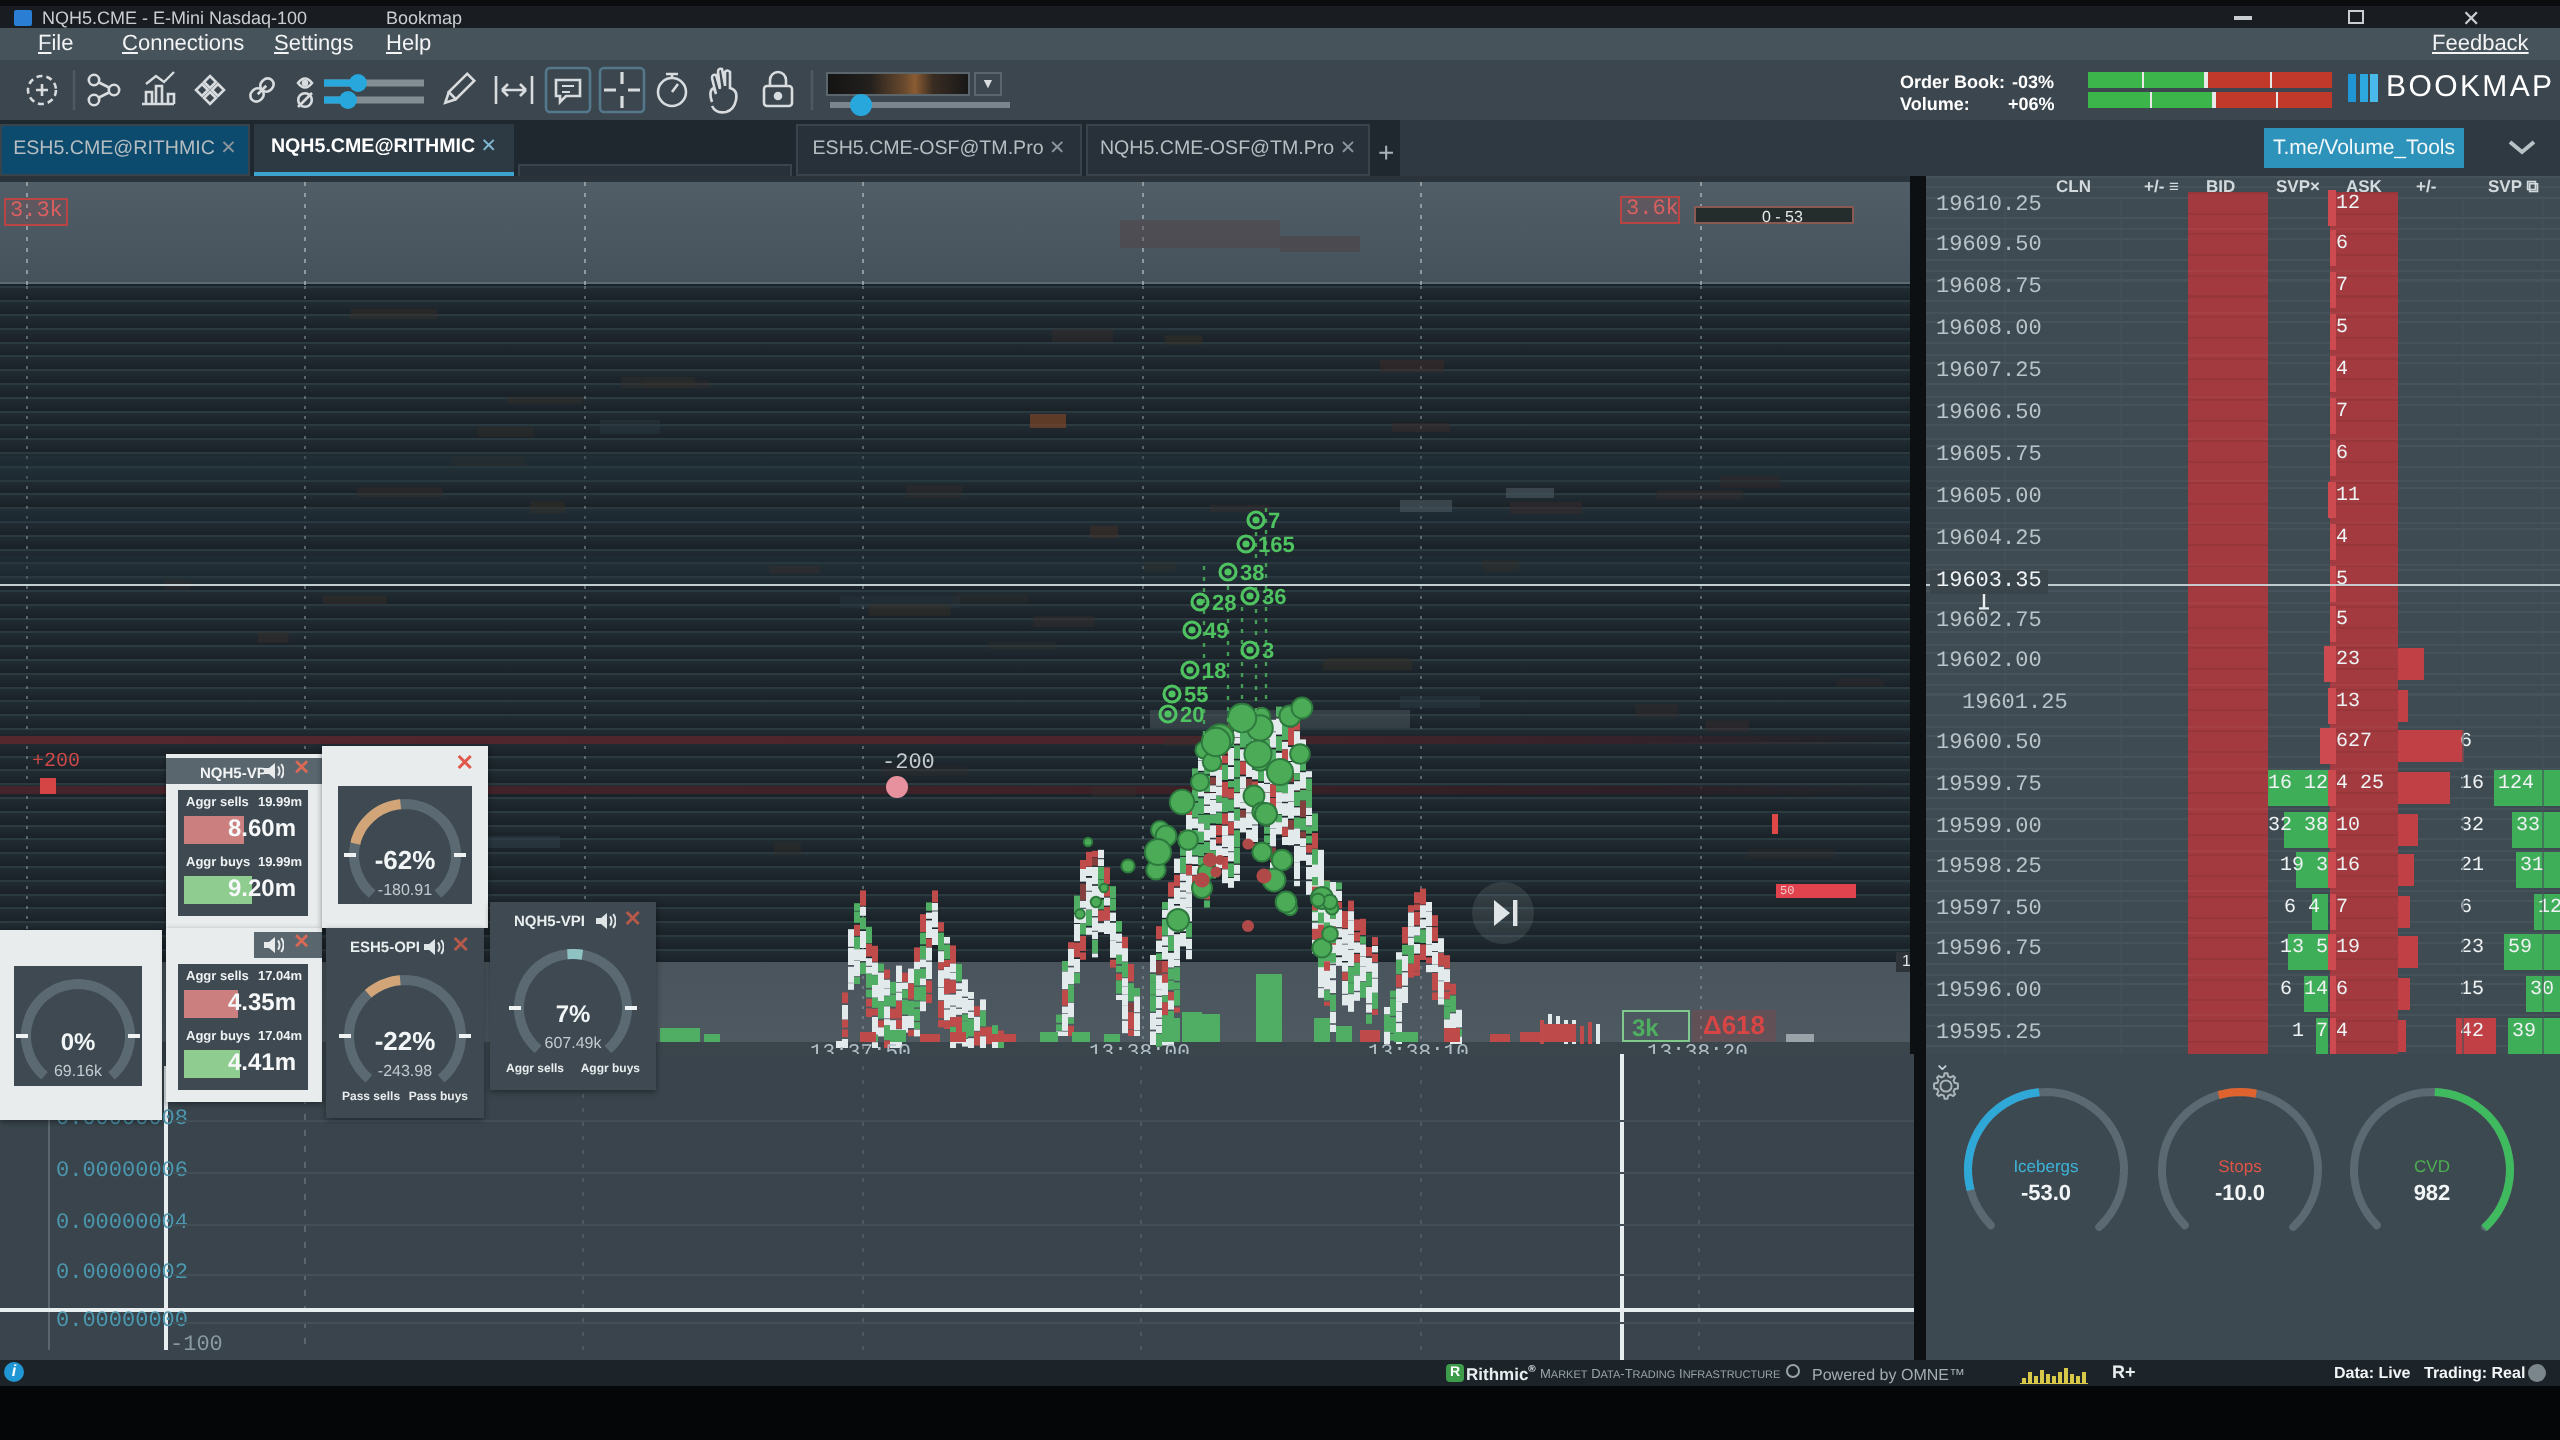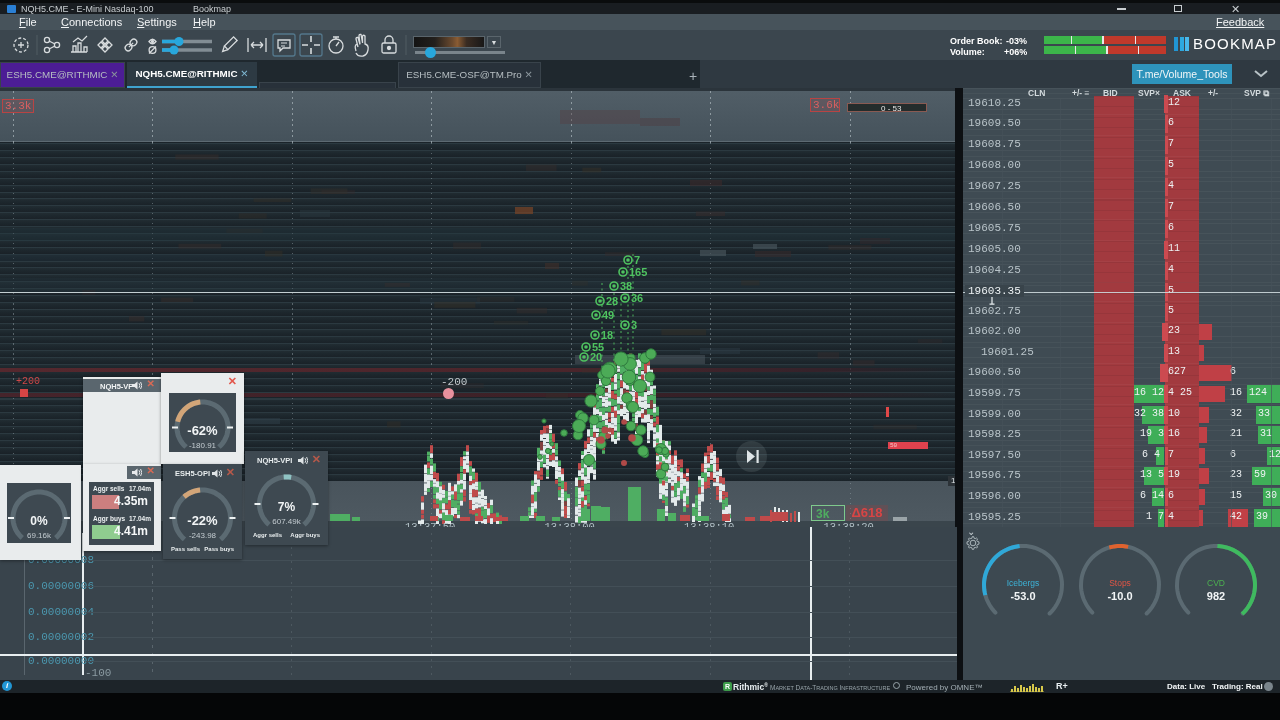--- a/index.html
+++ b/index.html
@@ -87,24 +87,25 @@
 <div class="abs" style="left:1044px;top:16px;width:122px;height:8px;background:linear-gradient(90deg,#3cb54a 0 51%,#c0392b 51% 100%);"></div>
 <div class="abs" style="left:1075px;top:16px;width:1px;height:8px;background:#e8e8e8;"></div>
 <div class="abs" style="left:1106px;top:16px;width:2px;height:8px;background:#e8e8e8;"></div>
 <div class="abs" style="left:1138px;top:16px;width:1px;height:8px;background:#e8e8e8;"></div>
 <div class="abs" style="left:1174px;top:7px;width:4px;height:14px;background:#2196d4;"></div>
 <div class="abs" style="left:1179.5px;top:7px;width:4px;height:14px;background:#2ea9e0;"></div>
 <div class="abs" style="left:1185px;top:7px;width:4px;height:14px;background:#49b9ec;"></div>
 <div class="abs" style="left:1193px;top:5px;color:#fff;font-size:15px;letter-spacing:1.2px;">BOOKMAP</div>
 </div>
 <div class="abs" style="left:0;top:60px;width:1280px;height:28px;background:#1f282e;">
-    <div class="abs" style="left:0px;top:2px;width:125px;height:26px;background:#4c1d95;border:1px solid #39434b;color:#b6bec2;font-size:9.8px;text-align:center;line-height:24px;">ESH5.CME@RITHMIC <span style="color:#8a959c;">✕</span></div>
+    <div class="abs" style="left:0px;top:2px;width:125px;height:26px;background:#0c4a6e;border:1px solid #39434b;color:#b6bec2;font-size:9.8px;text-align:center;line-height:24px;">ESH5.CME@RITHMIC <span style="color:#8a959c;">✕</span></div>
     <div class="abs" style="left:127px;top:2px;width:130px;height:26px;background:#2d3a43;border-bottom:2.5px solid #3fa3cf;color:#fff;font-size:9.8px;font-weight:bold;text-align:center;line-height:24px;">NQH5.CME@RITHMIC <span style="color:#7fb9d4;font-weight:normal;">✕</span></div>
     <div class="abs" style="left:259px;top:2px;width:137px;height:26px;background:#28313a;border:1px solid #39434b;color:#b6bec2;font-size:9.8px;text-align:center;line-height:24px;margin-top:20px;">GCJ5.COMEX@RITHMIC <span style="color:#8a959c;">✕</span></div>
     <div class="abs" style="left:398px;top:2px;width:143px;height:26px;background:#28313a;border:1px solid #39434b;color:#b6bec2;font-size:9.8px;text-align:center;line-height:24px;">ESH5.CME-OSF@TM.Pro <span style="color:#8a959c;">✕</span></div>
+    <div class="abs" style="left:543px;top:2px;width:142px;height:26px;background:#28313a;border:1px solid #39434b;color:#b6bec2;font-size:9.8px;text-align:center;line-height:24px;">NQH5.CME-OSF@TM.Pro <span style="color:#8a959c;">✕</span></div>
     <div class="abs" style="left:700px;top:0;width:580px;height:28px;background:#2f3941;"></div>
     <div class="abs" style="left:689px;top:8px;color:#aab3b9;font-size:14px;">+</div>
     <div class="abs" style="left:1132px;top:4px;width:100px;height:20px;background:#2e93bb;color:#f2f7f8;font-size:10.5px;text-align:center;line-height:20px;">T.me/Volume_Tools</div>
 <svg class="abs" style="left:1253px;top:9px;" width="16" height="10">
       <path d="M2 2l6 5 6-5" stroke="#b8c2c6" stroke-width="2" fill="none"></path>
     </svg>
 </div>
 <div class="abs" style="left:0;top:88px;width:957px;height:439px;overflow:hidden;background:
 repeating-linear-gradient(180deg,#2b3940 0px,#2b3940 1px,#212c32 1px,#1d272d 3.5px,#1a2228 6.9px);">
 <div class="abs" style="left:0;top:0;width:957px;height:3px;background:#2b343b;"></div>
@@ -1274,20 +1275,34 @@
       </svg></div>
   </div>
 <div class="abs" style="left:83px;top:377px;width:78px;height:87px;background:#e9eced;box-shadow:0 1px 3px rgba(0,0,0,.4);">
     <div class="abs" style="left:0px;top:2px;width:78px;height:13px;background:#5a666e;"></div>
     <div class="abs" style="left:17px;top:4.5px;color:#f2f4f5;font-size:7.5px;font-weight:bold;">NQH5-VP</div>
     <svg class="abs" style="right:19px;top:4px;" width="10" height="9" viewBox="0 0 10 9">
       <path d="M0 3h2.5L5.5 0.5v8L2.5 6H0z" fill="#e8eaec"></path>
       <path d="M7 2.2q1.6 2.3 0 4.6M8.6 1q2.4 3.5 0 7" stroke="#e8eaec" stroke-width="1" fill="none"></path>
     </svg>
     <div class="abs" style="right:6px;top:1px;color:#d86a55;font-size:10px;font-weight:bold;">✕</div>
+    <div class="abs" style="left:6px;top:18px;width:65px;height:63px;background:#3e4951;">
+      <div class="abs" style="left:4px;top:3px;width:58px;color:#eef2f3;font-size:6.5px;font-weight:bold;white-space:nowrap;display:flex;justify-content:space-between;">
+        <span>Aggr sells</span>
+        <span>19.99m</span>
+      </div>
+      <div class="abs" style="left:3px;top:13px;width:30px;height:14px;background:#cc7f7f;"></div>
+      <div class="abs" style="left:3px;top:12px;width:56px;color:#f6f8f9;font-size:12px;font-weight:bold;text-align:right;">8.60m</div>
+      <div class="abs" style="left:4px;top:33px;width:58px;color:#eef2f3;font-size:6.5px;font-weight:bold;white-space:nowrap;display:flex;justify-content:space-between;">
+        <span>Aggr buys</span>
+        <span>19.99m</span>
+      </div>
+      <div class="abs" style="left:3px;top:43px;width:34px;height:14px;background:#8fcc8f;"></div>
+      <div class="abs" style="left:3px;top:42px;width:56px;color:#f6f8f9;font-size:12px;font-weight:bold;text-align:right;">9.20m</div>
+    </div>
   </div>
 <div class="abs" style="left:83px;top:464px;width:78px;height:87px;background:#e9eced;box-shadow:0 1px 3px rgba(0,0,0,.4);">
     <div class="abs" style="left:44px;top:2px;width:34px;height:13px;background:#5a666e;"></div>
     <svg class="abs" style="right:19px;top:4px;" width="10" height="9" viewBox="0 0 10 9">
       <path d="M0 3h2.5L5.5 0.5v8L2.5 6H0z" fill="#e8eaec"></path>
       <path d="M7 2.2q1.6 2.3 0 4.6M8.6 1q2.4 3.5 0 7" stroke="#e8eaec" stroke-width="1" fill="none"></path>
     </svg>
     <div class="abs" style="right:6px;top:1px;color:#d86a55;font-size:10px;font-weight:bold;">✕</div>
     <div class="abs" style="left:6px;top:18px;width:65px;height:63px;background:#3e4951;">
       <div class="abs" style="left:4px;top:3px;width:58px;color:#eef2f3;font-size:6.5px;font-weight:bold;white-space:nowrap;display:flex;justify-content:space-between;">

